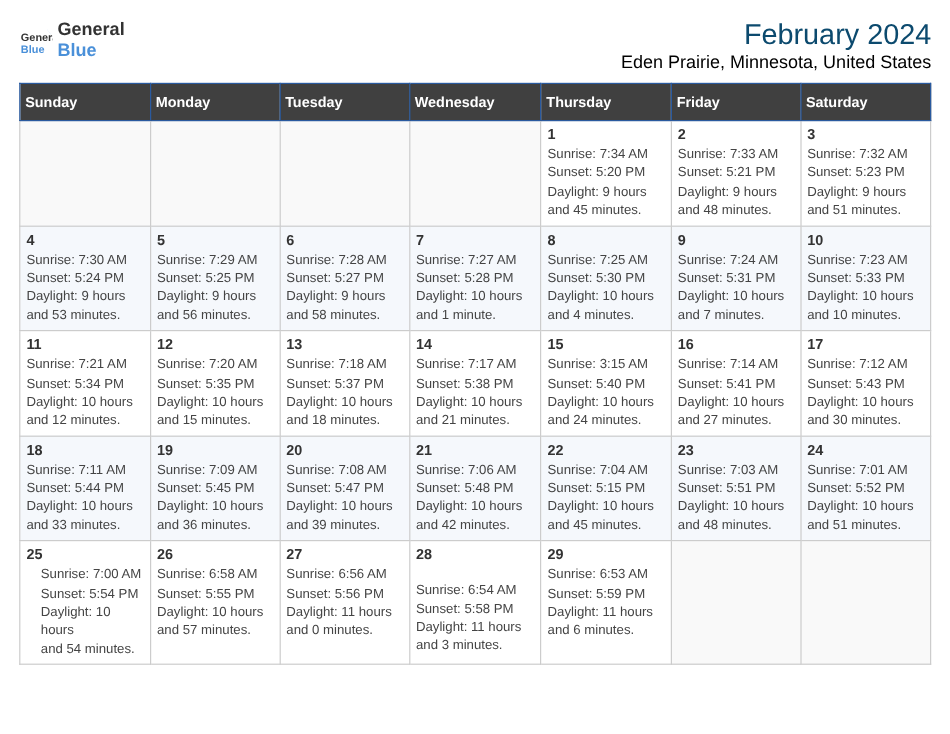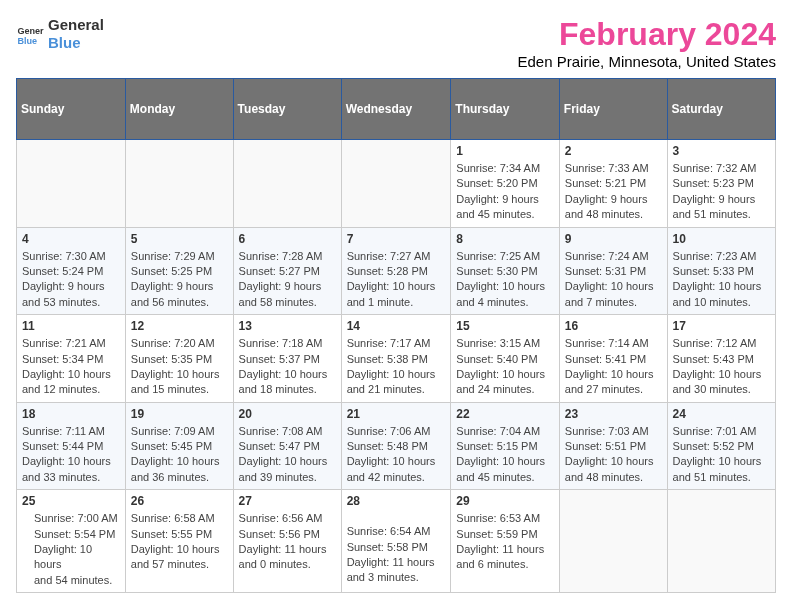--- a/index.html
+++ b/index.html
@@ -22,37 +22,37 @@
       gap: 4px;
     }
     .logo-icon {
       width: 28px;
       height: 28px;
     }
     .title-area {
       text-align: right;
     }
     .month-title {
-      font-size: 32px;
-      font-weight: bold;
-      color: #ec4899;
+      font-size: 24px;
+      font-weight: normal;
+      color: #0c4a6e;
     }
     .location-title {
       font-size: 15px;
       color: #000000;
     }
     .calendar {
       width: 100%;
       border-collapse: collapse;
       font-size: 11px;
     }
     .calendar th {
-      background: #737373;
+      background: #404040;
       color: #fff;
-      padding: 23px 4px;
+      padding: 8px 4px;
       text-align: left;
       font-size: 12px;
       font-weight: bold;
       border: 1px solid #2a5a9f;
     }
     .calendar td {
       border: 1px solid #ccc;
       vertical-align: top;
       padding: 4px 5px;
       width: 113px;

